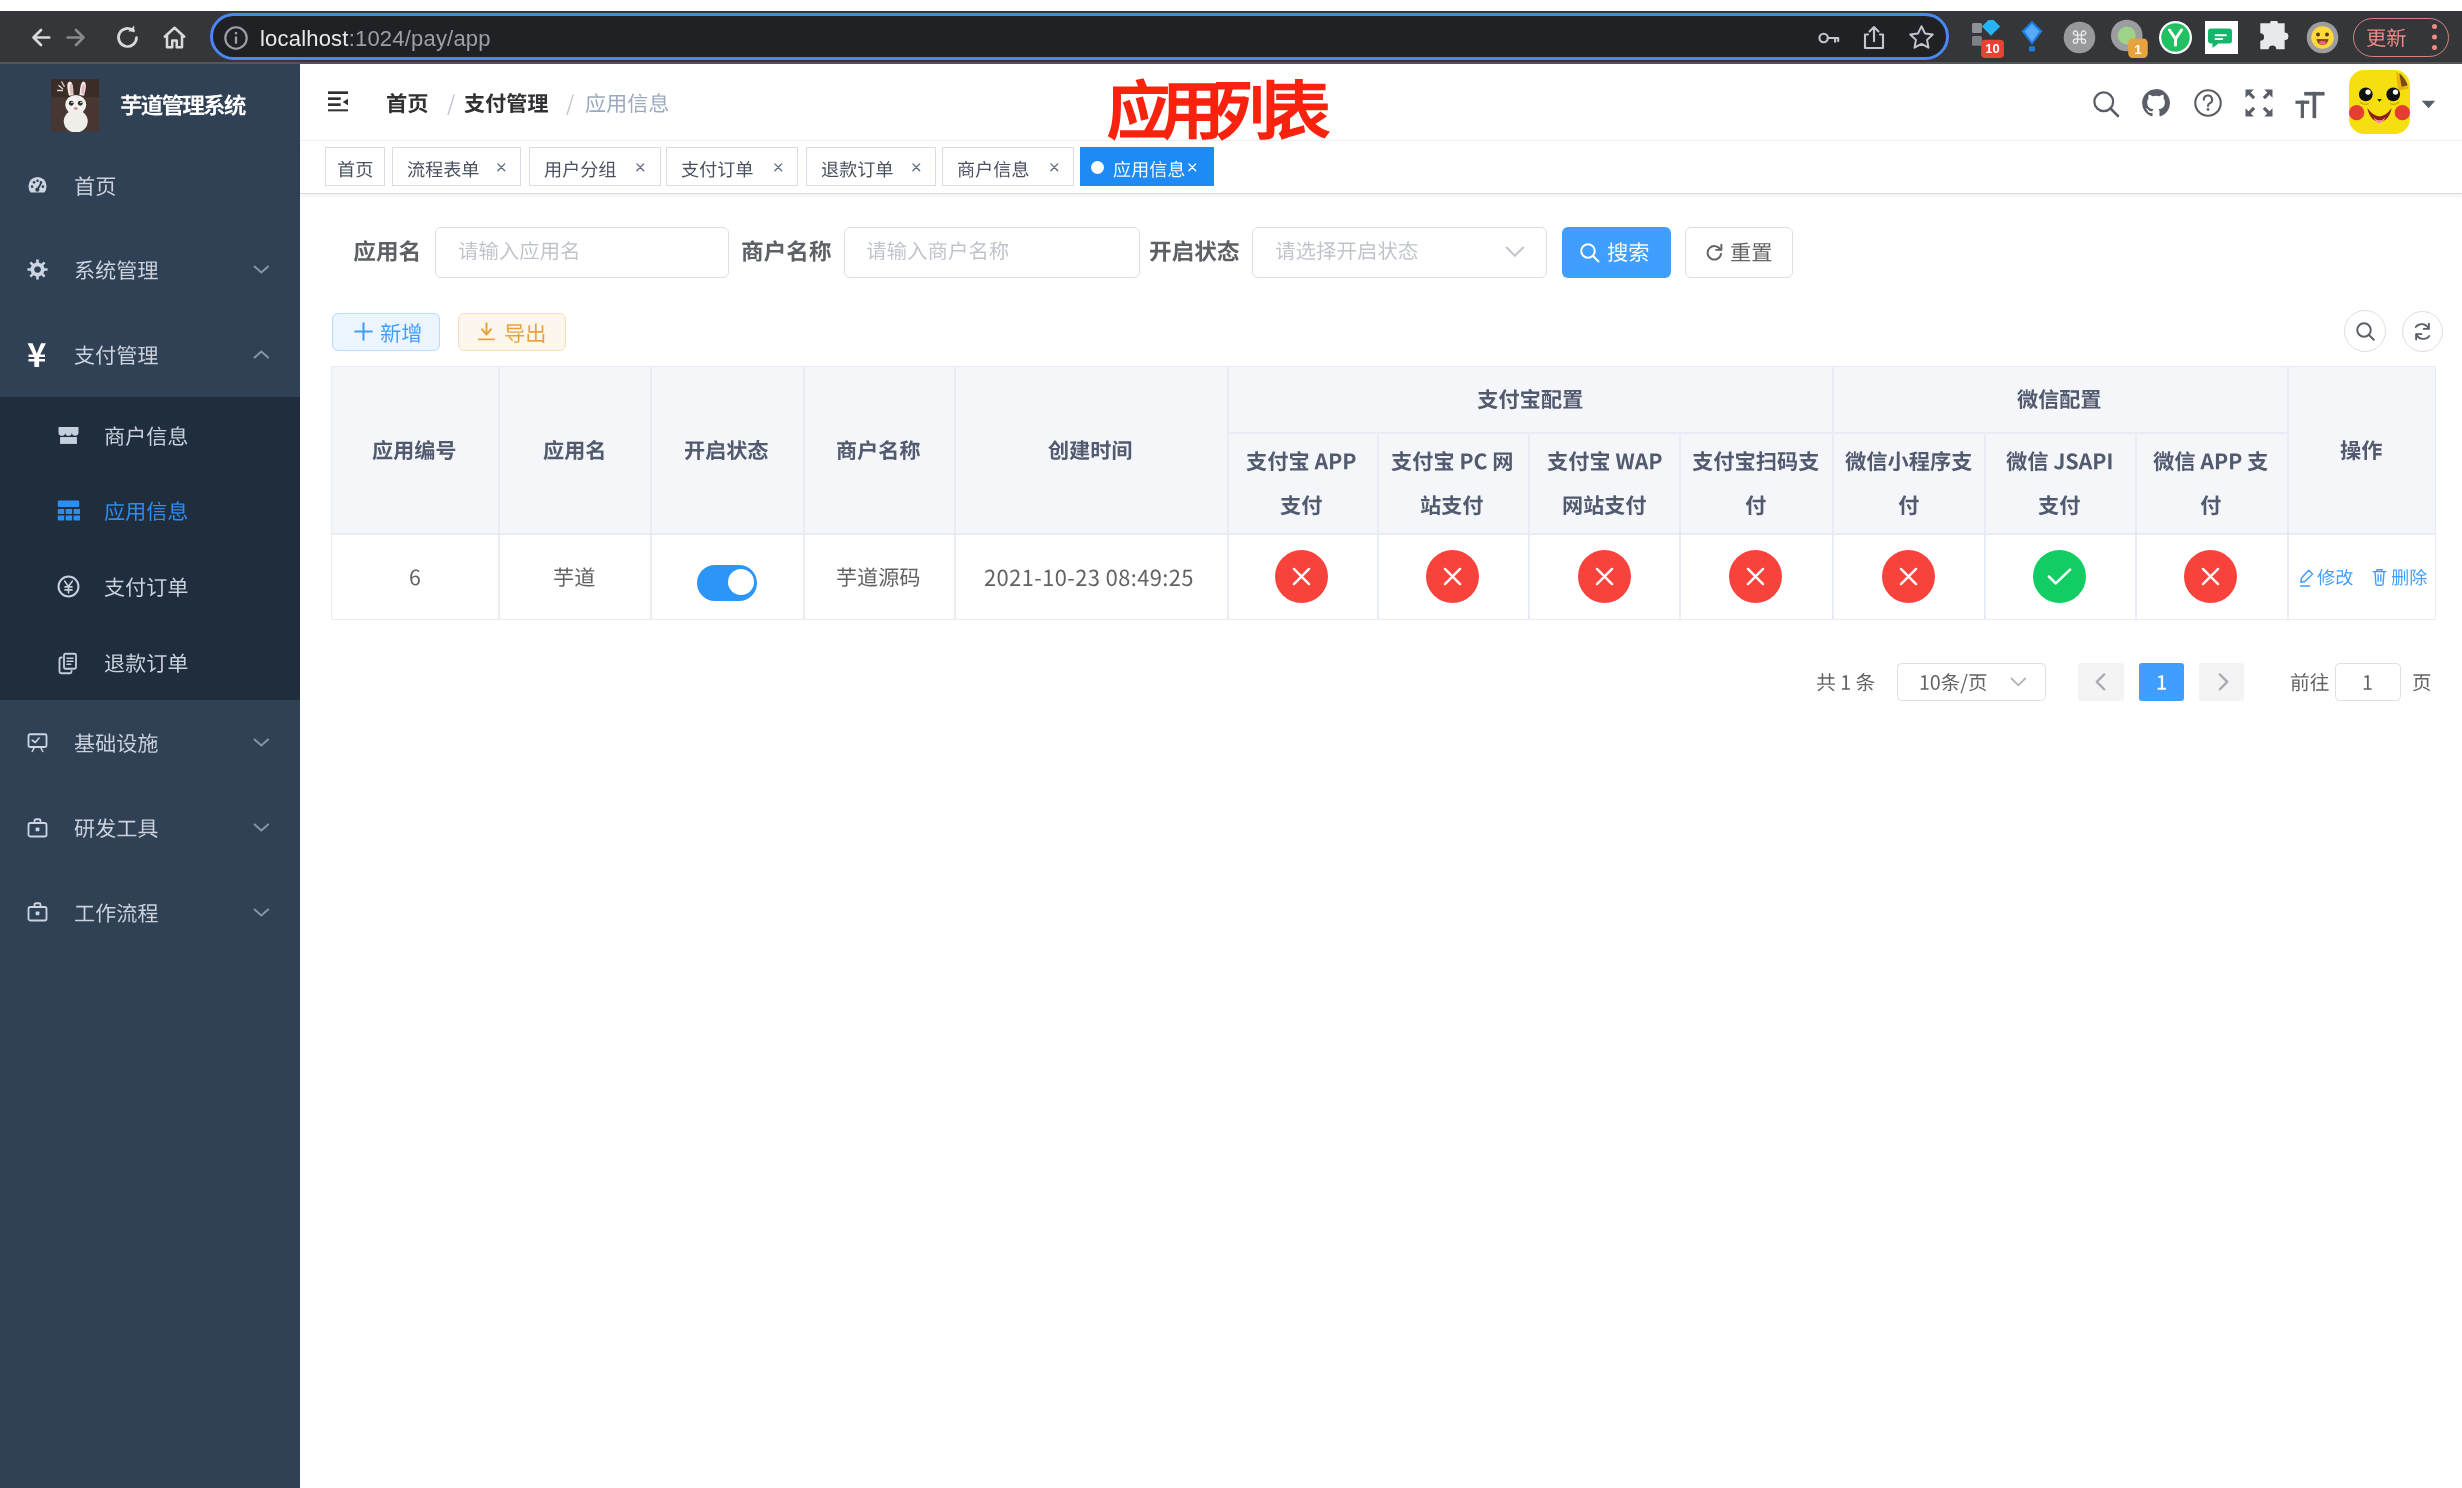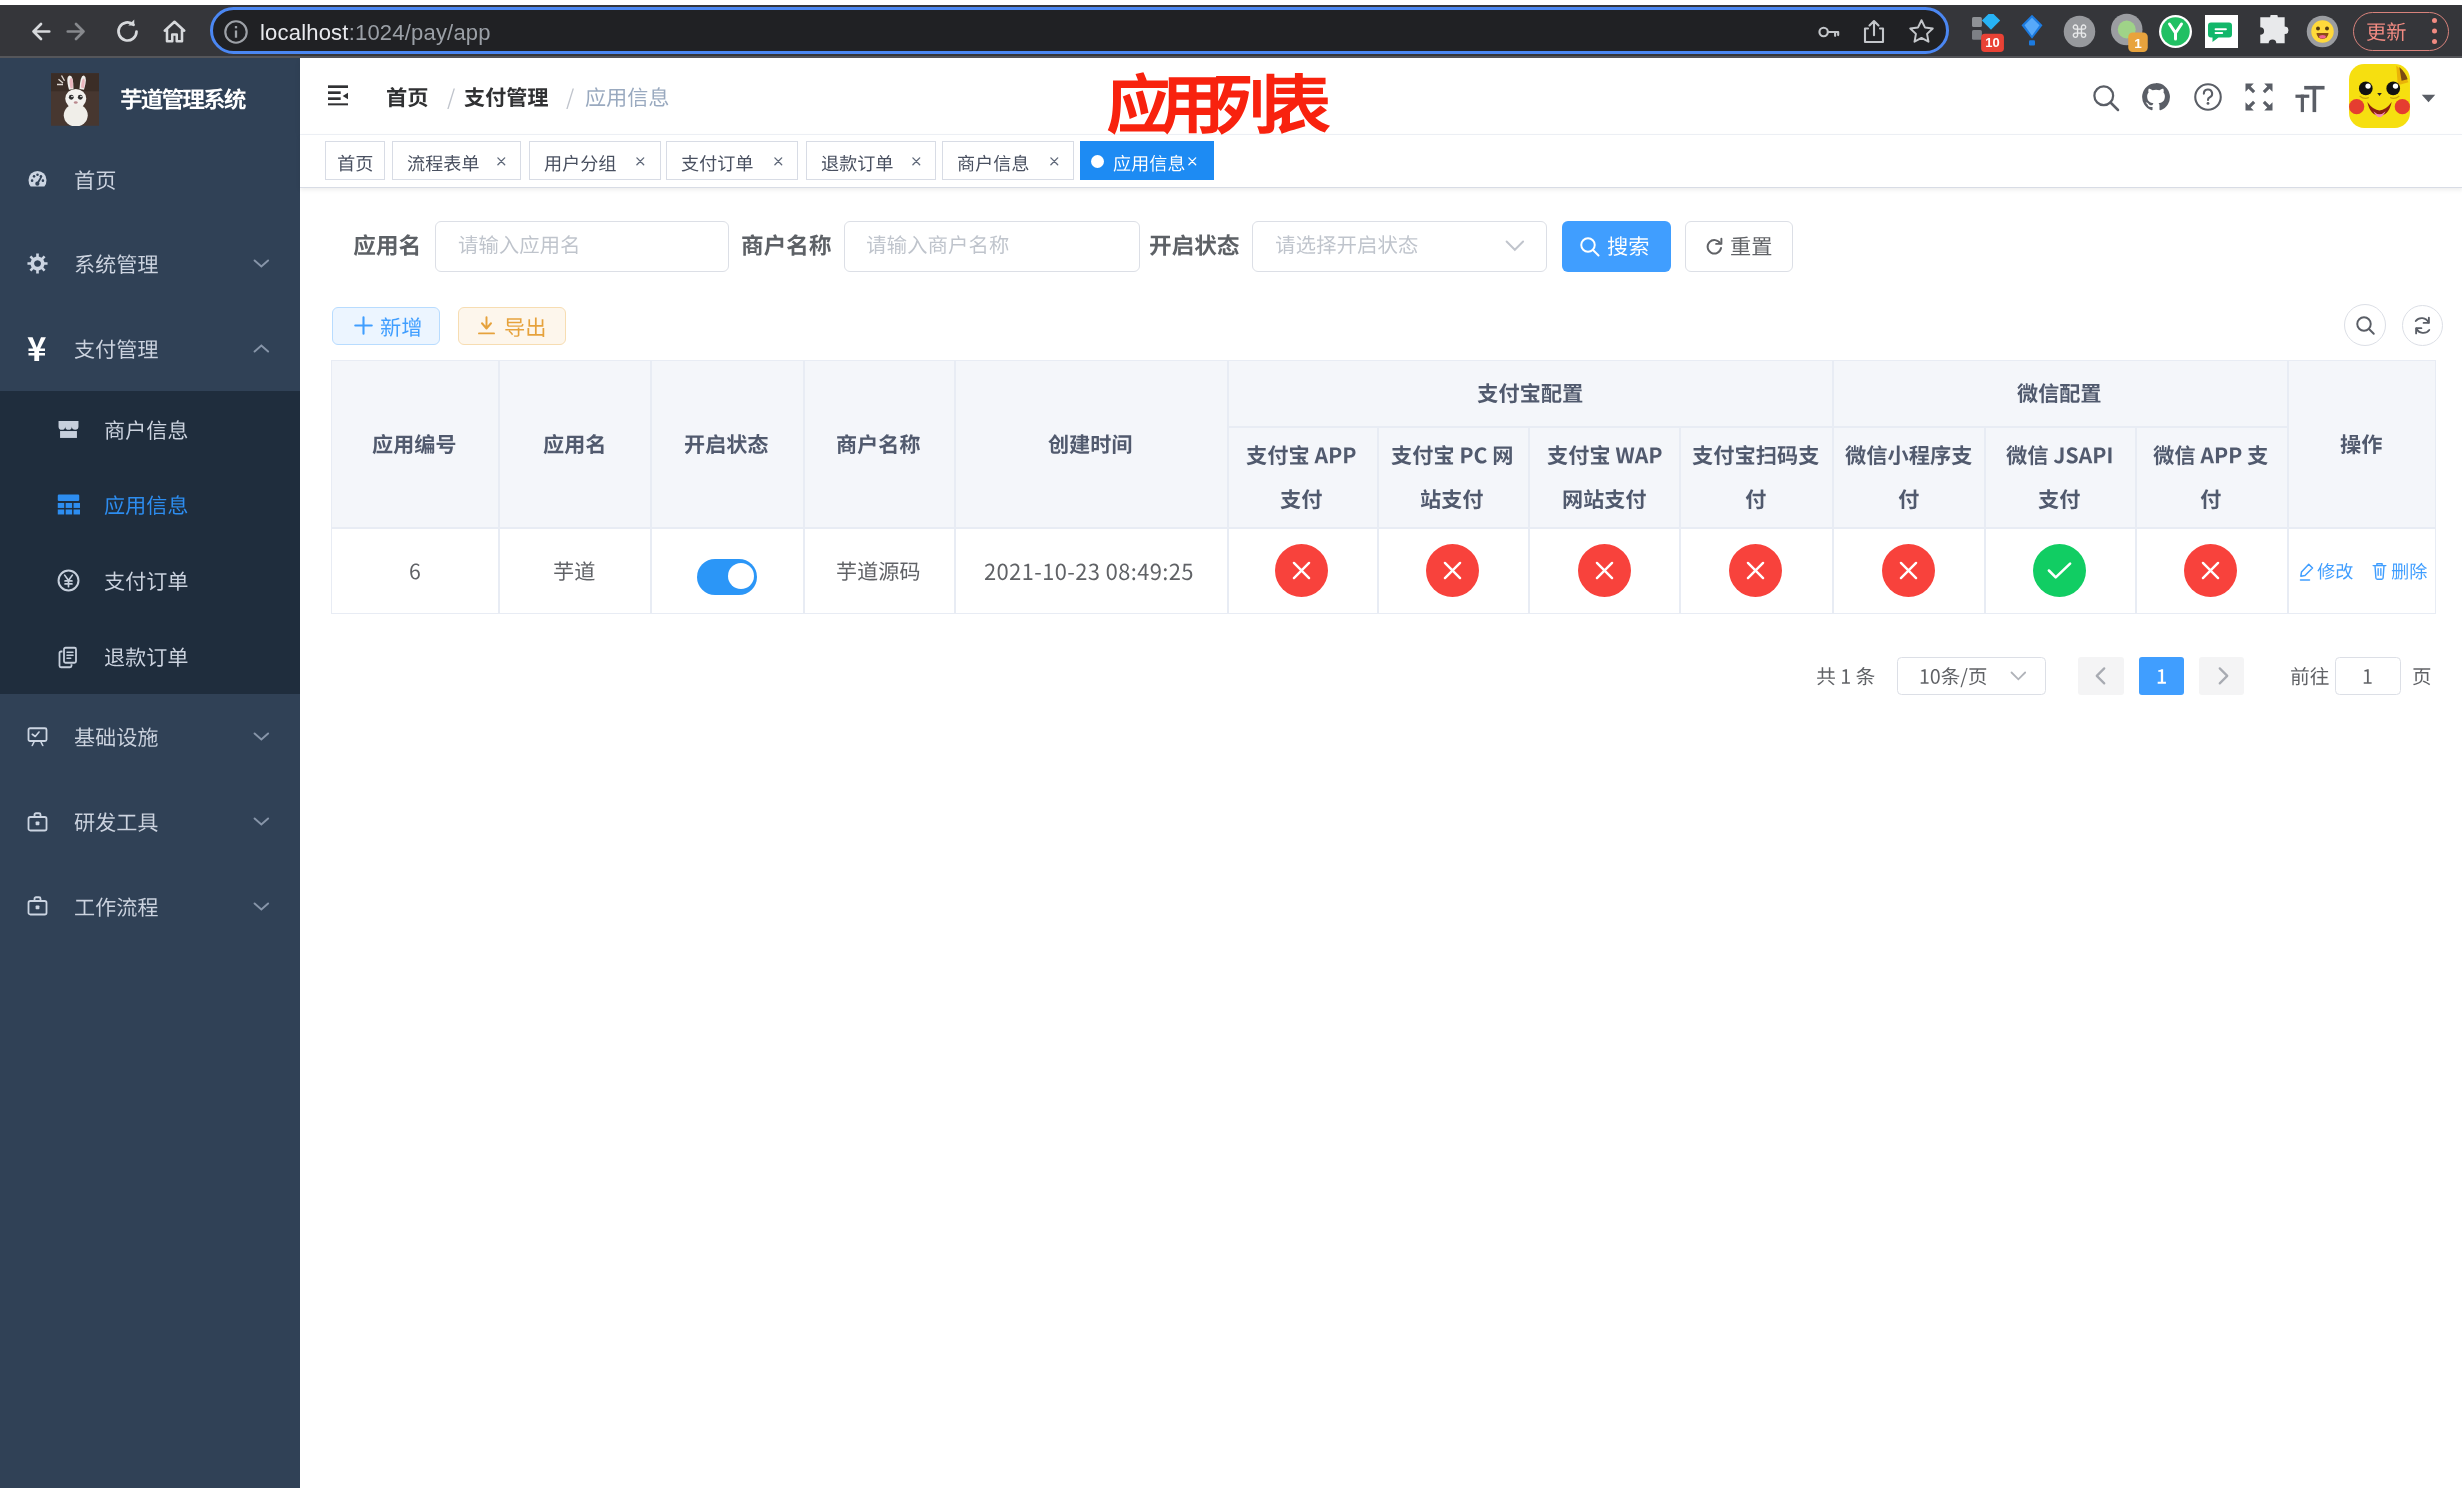--- a/index.html
+++ b/index.html
@@ -130,21 +130,21 @@
       <path id="gr8f93" d="M734 447V85H793V447ZM861 484V5C861 -6 857 -9 846 -10C833 -10 793 -10 747 -9C757 -27 765 -54 767 -71C826 -71 866 -70 890 -60C915 -49 922 -31 922 5V484ZM71 330C79 338 108 344 140 344H219V206C152 190 90 176 42 167L59 96L219 137V-79H285V154L368 176L362 239L285 221V344H365V413H285V565H219V413H132C158 483 183 566 203 652H367V720H217C225 756 231 792 236 827L166 839C162 800 157 759 150 720H47V652H137C119 569 100 501 91 475C77 430 65 398 48 393C56 376 67 344 71 330ZM659 843C593 738 469 639 348 583C366 568 386 545 397 527C424 541 451 557 477 574V532H847V581C872 566 899 551 926 537C935 557 956 581 974 596C869 641 774 698 698 783L720 816ZM506 594C562 635 615 683 659 734C710 678 765 633 826 594ZM614 406V327H477V406ZM415 466V-76H477V130H614V-1C614 -10 612 -12 604 -13C594 -13 568 -13 537 -12C546 -30 554 -57 556 -74C599 -74 630 -74 651 -63C672 -52 677 -33 677 -1V466ZM477 269H614V187H477Z"></path>
       <path id="gr9000" d="M80 760C135 711 199 641 227 595L288 640C257 686 191 753 138 800ZM780 580V483H467V580ZM780 639H467V733H780ZM384 83C404 96 435 107 644 166C642 180 640 209 641 229L467 184V420H853V795H391V216C391 174 367 154 350 145C362 131 379 101 384 83ZM560 350C667 273 796 160 856 86L912 130C878 170 825 219 767 267C821 298 882 339 933 378L873 422C835 388 773 341 719 306C683 336 646 364 611 388ZM259 484H52V414H188V105C143 88 92 48 41 -2L87 -64C141 -3 193 50 229 50C252 50 284 21 326 -3C395 -43 482 -53 600 -53C696 -53 871 -47 943 -43C945 -22 956 13 964 32C867 21 718 14 602 14C493 14 407 21 342 56C304 78 281 97 259 107Z"></path>
       <path id="gr9009" d="M61 765C119 716 187 646 216 597L278 644C246 692 177 760 118 806ZM446 810C422 721 380 633 326 574C344 565 376 545 390 534C413 562 435 597 455 636H603V490H320V423H501C484 292 443 197 293 144C309 130 331 102 339 83C507 149 557 264 576 423H679V191C679 115 696 93 771 93C786 93 854 93 869 93C932 93 952 125 959 252C938 257 907 268 893 282C890 177 886 163 861 163C847 163 792 163 782 163C756 163 753 166 753 191V423H951V490H678V636H909V701H678V836H603V701H485C498 731 509 763 518 795ZM251 456H56V386H179V83C136 63 90 27 45 -15L95 -80C152 -18 206 34 243 34C265 34 296 5 335 -19C401 -58 484 -68 600 -68C698 -68 867 -63 945 -58C946 -36 958 1 966 20C867 10 715 3 601 3C495 3 411 9 349 46C301 74 278 98 251 100Z"></path>
       <path id="gr9053" d="M64 765C117 714 180 642 207 596L269 638C239 684 175 753 122 801ZM455 368H790V284H455ZM455 231H790V147H455ZM455 504H790V421H455ZM384 561V89H863V561H624C635 586 647 616 659 645H947V708H760C784 741 809 781 833 818L759 840C743 801 711 747 684 708H497L549 732C537 763 505 811 476 844L414 817C440 784 468 739 481 708H311V645H576C570 618 561 587 553 561ZM262 483H51V413H190V102C145 86 94 44 42 -7L89 -68C140 -6 191 47 227 47C250 47 281 17 324 -7C393 -46 479 -57 597 -57C693 -57 869 -51 941 -46C942 -25 954 9 962 27C865 17 716 10 599 10C490 10 404 17 340 52C305 72 282 90 262 100Z"></path>
       <path id="gr91cd" d="M159 540V229H459V160H127V100H459V13H52V-48H949V13H534V100H886V160H534V229H848V540H534V601H944V663H534V740C651 749 761 761 847 776L807 834C649 806 366 787 133 781C140 766 148 739 149 722C247 724 354 728 459 734V663H58V601H459V540ZM232 360H459V284H232ZM534 360H772V284H534ZM232 486H459V411H232ZM534 486H772V411H534Z"></path>
       <path id="gr9664" d="M474 221C440 149 389 74 336 22C353 12 382 -8 394 -19C445 36 502 122 541 202ZM764 200C817 136 879 47 907 -10L967 25C938 81 877 166 820 229ZM78 800V-77H145V732H274C250 665 219 576 189 505C266 426 285 358 285 303C285 271 279 244 262 233C254 226 243 224 229 223C213 222 191 222 167 225C178 205 184 177 185 158C209 157 236 157 257 159C278 162 297 168 311 179C340 199 352 241 352 296C351 358 333 430 256 513C292 592 331 691 362 774L314 803L303 800ZM371 345V276H634V7C634 -6 630 -11 614 -11C600 -12 551 -12 495 -10C507 -30 517 -59 521 -79C593 -79 639 -78 668 -66C697 -55 706 -34 706 7V276H954V345H706V467H860V533H465V467H634V345ZM661 847C595 727 470 611 344 546C362 532 383 509 394 492C493 549 590 634 664 730C749 624 835 557 924 501C935 522 957 546 975 561C882 611 789 678 702 784L725 822Z"></path>
       <path id="gr9875" d="M464 462V281C464 174 421 55 50 -19C66 -35 87 -64 96 -80C485 4 541 143 541 280V462ZM545 110C661 56 812 -27 885 -83L932 -23C854 32 703 111 589 161ZM171 595V128H248V525H760V130H839V595H478C497 630 517 673 535 715H935V785H74V715H449C437 676 419 631 403 595Z"></path>
       <path id="gr9996" d="M243 312H755V210H243ZM243 373V472H755V373ZM243 150H755V44H243ZM228 815C259 782 294 736 313 702H54V632H456C450 602 442 568 433 539H168V-80H243V-23H755V-80H833V539H512L546 632H949V702H696C725 737 757 779 785 820L702 842C681 800 643 742 611 702H345L389 725C370 758 331 808 294 844Z"></path>
     </defs>
   </svg>
-<div style="position:absolute;left:0;top:5px;width:2462px;height:1444px;background:#fff">
+<div style="position:absolute;left:0;top:11px;width:2462px;height:1444px;background:#fff">
 <div style="position:absolute;left:0px;top:0px;width:2462px;height:53px;background:#35363a;border-bottom:2.3px solid #55565a;box-sizing:border-box"></div>
 <svg style="position:absolute;left:26px;top:13px;" width="27" height="27" viewBox="0 0 36.0 36.0">
       <path d="M31,16 H10 M10,16 l10,-10 M10,16 l10,10" stroke="#d7d9dc" stroke-width="3.6" fill="none" stroke-linecap="round" stroke-linejoin="round" transform="translate(0,2)"></path>
     </svg>
 <svg style="position:absolute;left:64px;top:13px;" width="27" height="27" viewBox="0 0 36.0 36.0">
       <path d="M5,18 H26 M26,18 l-10,-10 M26,18 l-10,10" stroke="#87898d" stroke-width="3.6" fill="none" stroke-linecap="round" stroke-linejoin="round"></path>
     </svg>
 <svg style="position:absolute;left:114px;top:13px;" width="27" height="27" viewBox="0 0 36.0 36.0">
       <path d="M30,18 a12,12 0 1 1 -4,-9" stroke="#d7d9dc" stroke-width="3.6" fill="none" stroke-linecap="round"></path>
       <path d="M27,2 v8 h-8 z" fill="#d7d9dc"></path>

